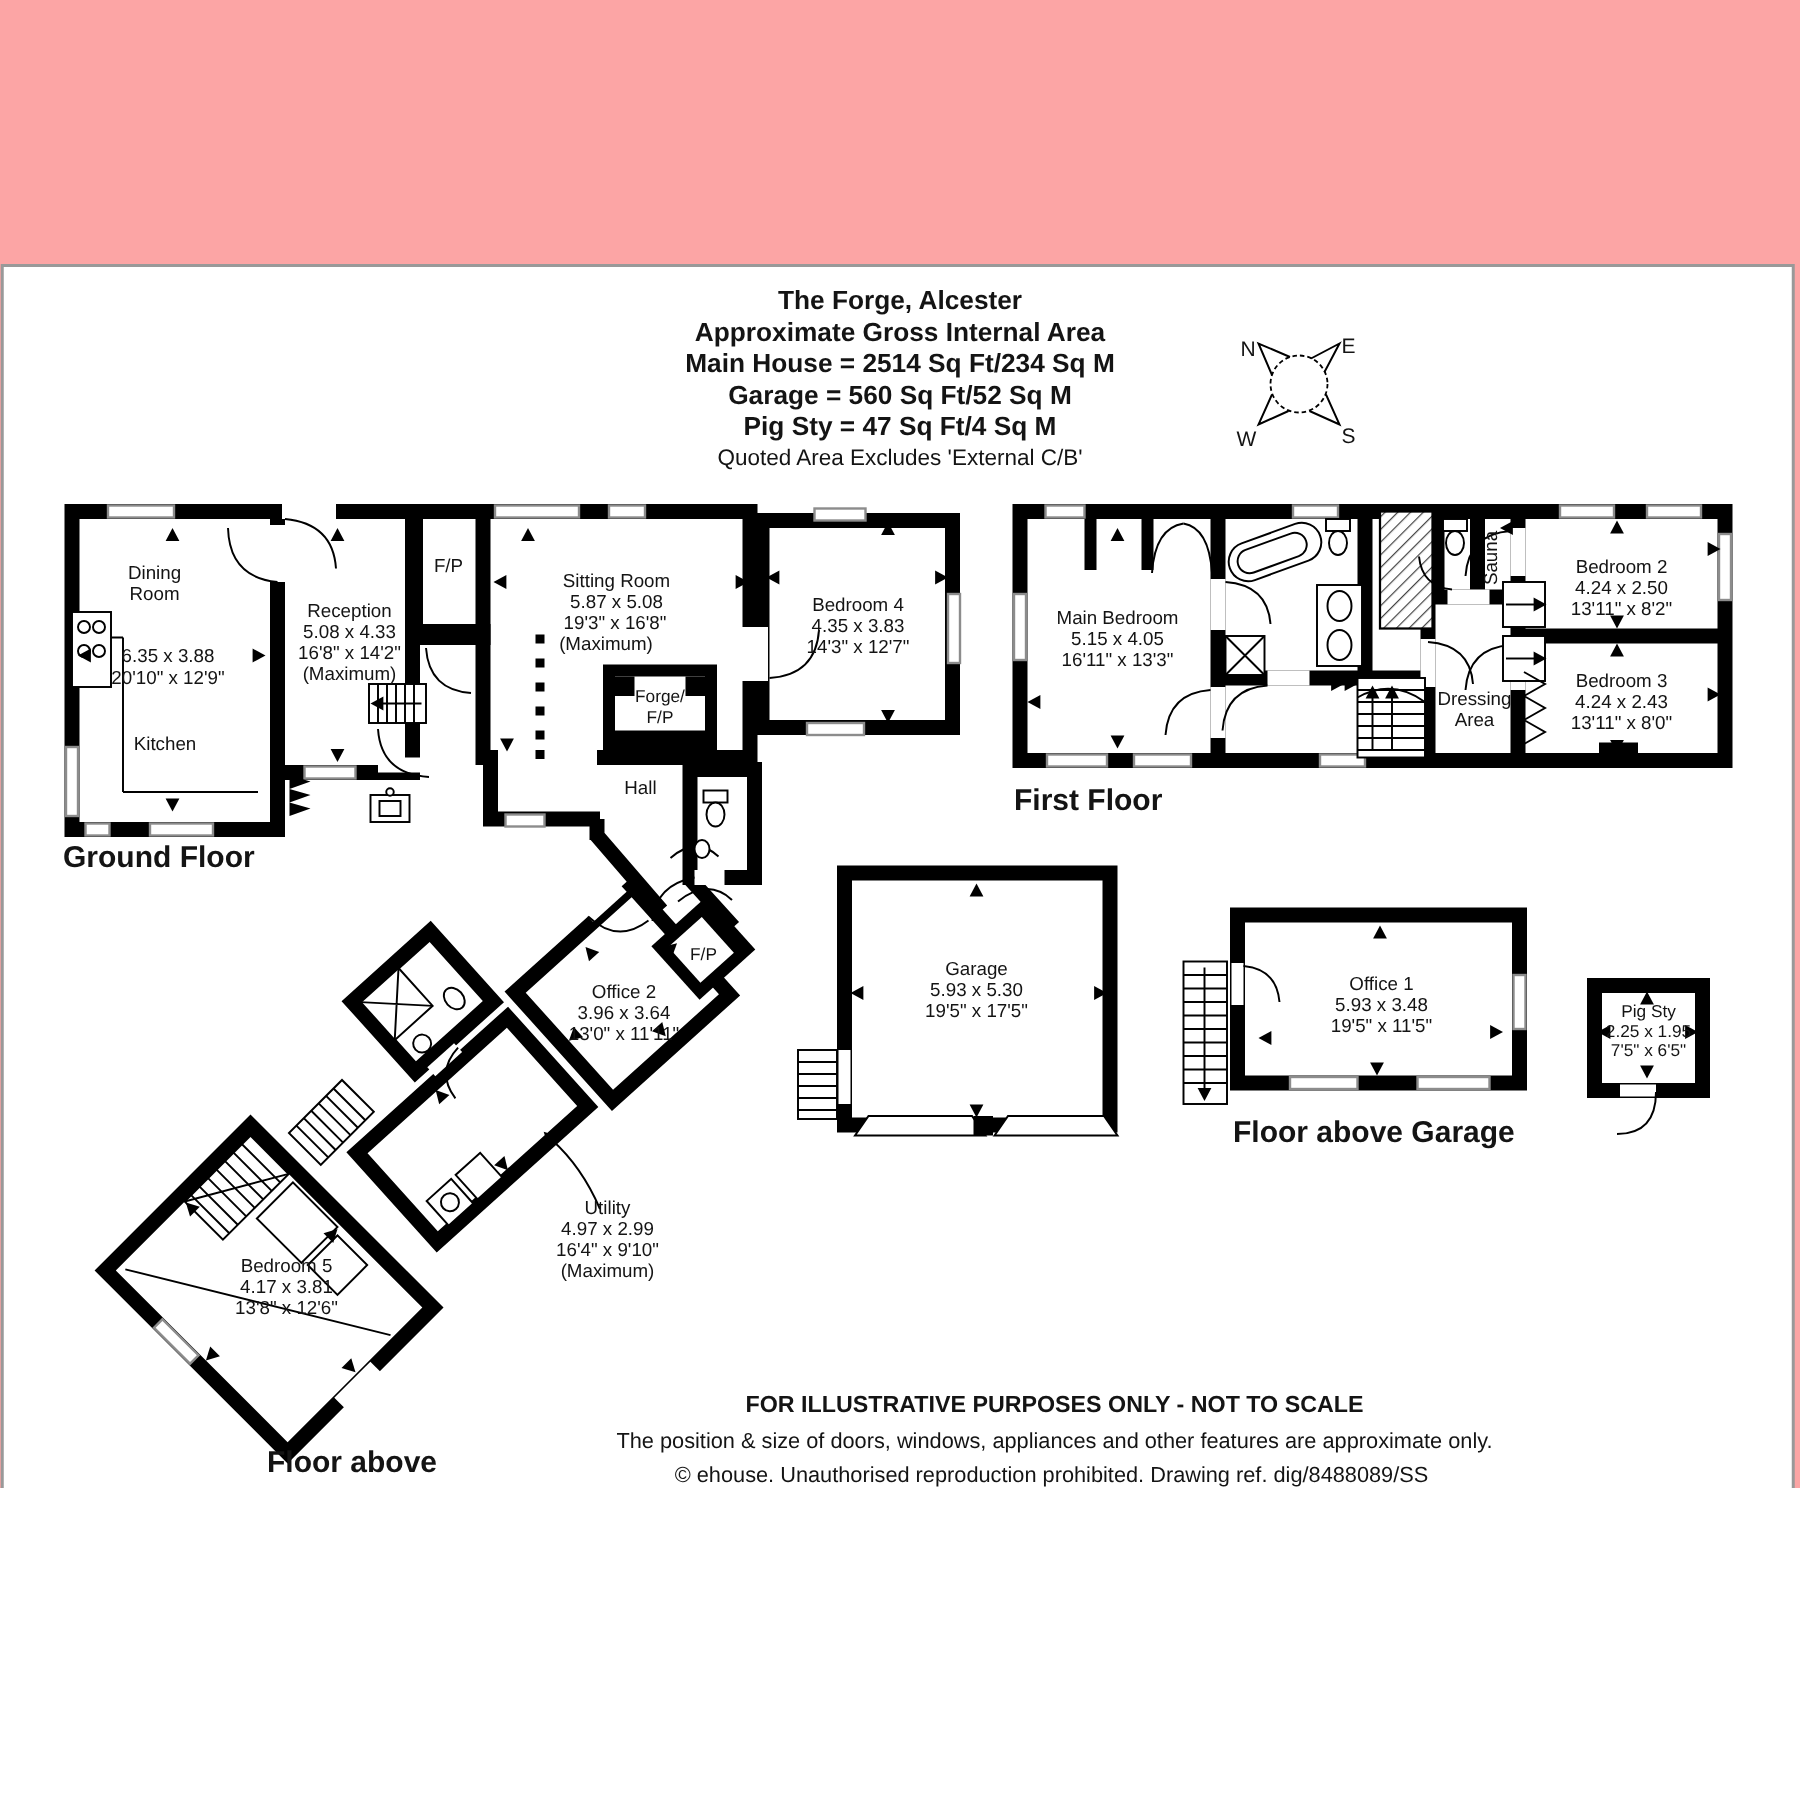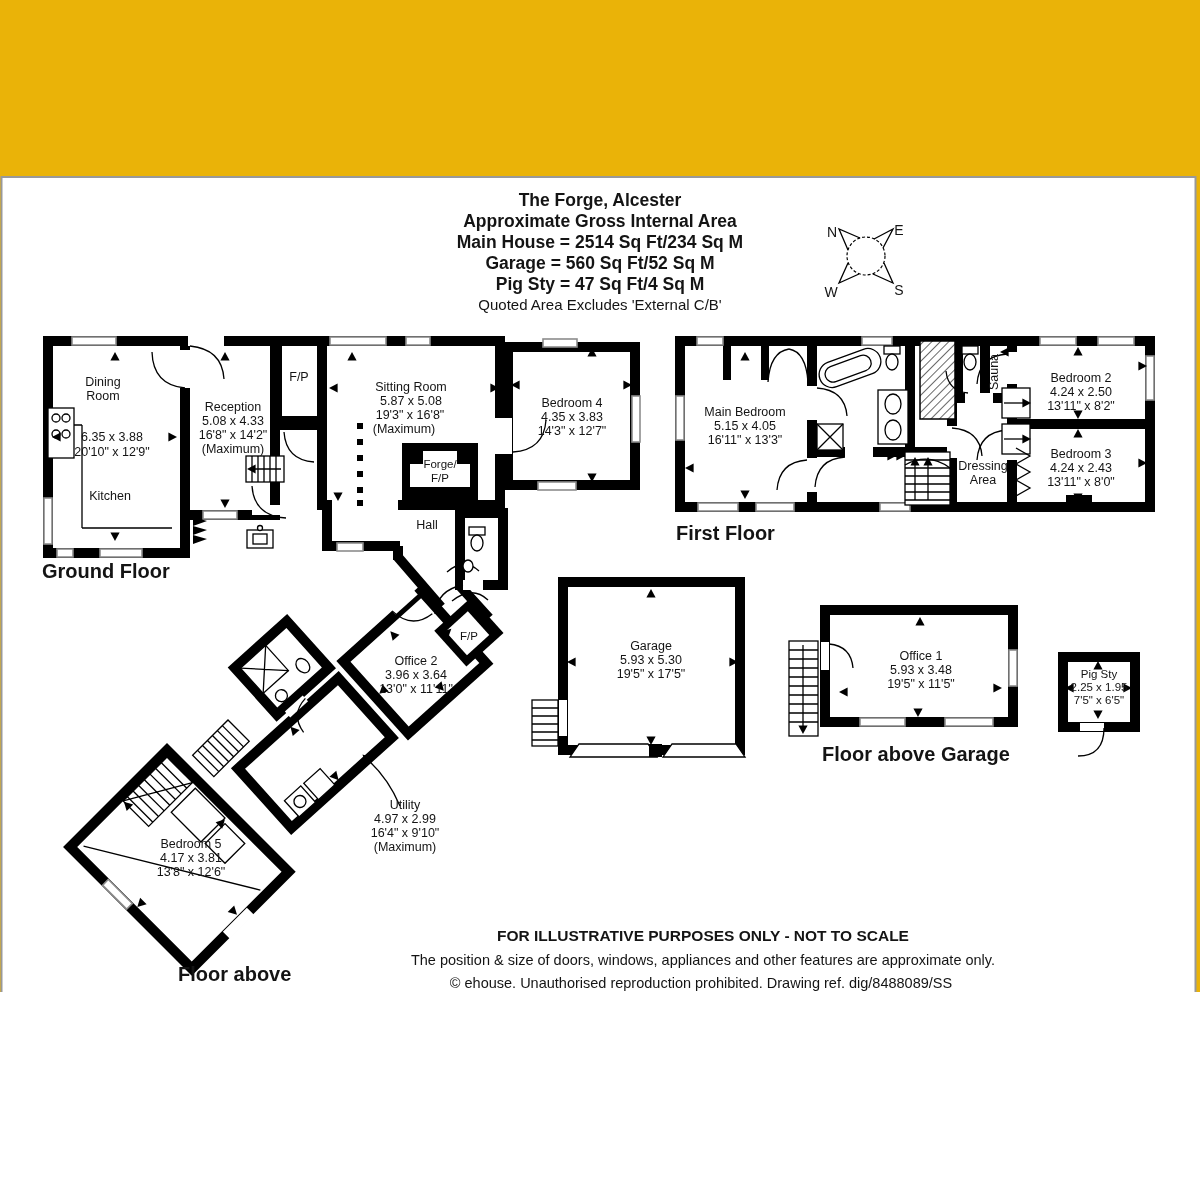--- a/index.html
+++ b/index.html
@@ -1,16 +1,16 @@
 <!DOCTYPE html>
 <html><head>
 <meta charset="utf-8">
 <style>
   html,body{margin:0;padding:0;background:#fff;}
-  .page{width:1200px;height:992px;position:relative;background:#eab308;}
+  .page{width:1200px;height:992px;position:relative;background:#fca5a5;}
   svg{display:block;}
   text{font-family:"Liberation Sans","DejaVu Sans",sans-serif;fill:#141414;}
   .t  {font-size:12.5px;text-anchor:middle;}
   .tsm{font-size:11.5px;text-anchor:middle;}
   .tb {font-size:17.5px;font-weight:bold;text-anchor:middle;}
   .ts {font-size:15px;text-anchor:middle;}
   .sec{font-size:20px;font-weight:bold;text-anchor:start;}
   .f1 {font-size:15.5px;font-weight:bold;text-anchor:middle;}
   .f2 {font-size:14.5px;text-anchor:middle;}
   .cl {font-size:14px;text-anchor:middle;}

